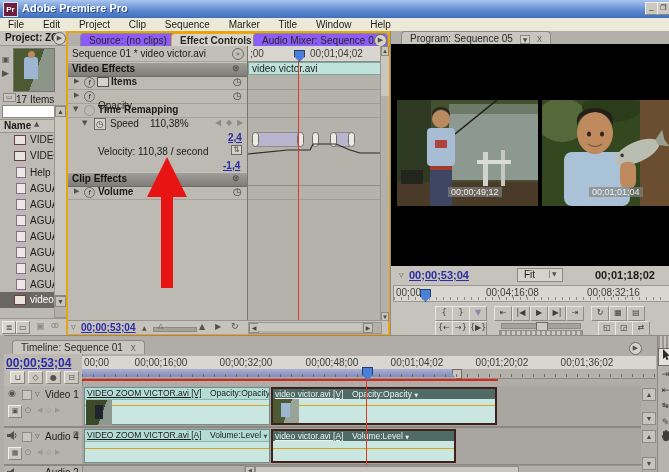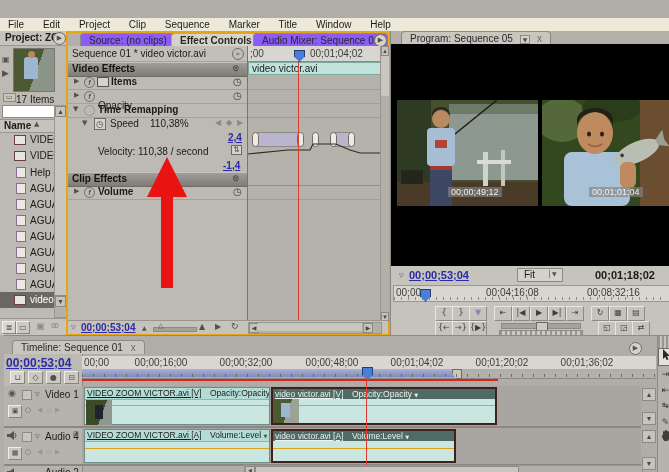--- a/index.html
+++ b/index.html
@@ -27,20 +27,26 @@
   .transport{width:16px;height:13px;text-align:center;line-height:12px;font-size:8px;
              background:#c6c2bc;border:1px solid;border-color:#e9e6e0 #8d8a84 #8d8a84 #e9e6e0;
              font-family:"DejaVu Sans",sans-serif;color:#3f3d39;}
   .ovtc{background:rgba(130,130,130,.65);color:#f0f0ee;padding:0 3px;font-size:9px;}
 </style>
 </head>
 <body>
 
 <div id="app">
 
+  <div class="abs" style="left:0;top:0;width:669px;height:18px;background:linear-gradient(#a9c5ef,#5d88d0 60%,#3f6fbc);">
+    <span class="abs" style="left:3px;top:2px;width:13px;height:13px;background:#6e1f3e;color:#fff;font-size:8px;font-weight:bold;text-align:center;line-height:13px;border:1px solid #dfe8f6;">Pr</span>
+    <span class="abs" style="left:22px;top:2px;color:#fff;font-weight:bold;font-size:11px;text-shadow:1px 1px #2a4a86;">Adobe Premiere Pro</span>
+    <span class="abs btn3d" style="left:645px;top:2px;width:11px;height:11px;text-align:center;line-height:8px;font-size:8px;">_</span>
+    <span class="abs btn3d" style="left:657px;top:2px;width:11px;height:11px;text-align:center;line-height:10px;font-size:7px;">❐</span>
+  </div>
 
   <div class="abs" style="left:0;top:18px;width:669px;height:13px;background:#ece9d8;border-bottom:1px solid #aca89c;padding-top:1px;">
     <span style="padding:0 8px;">File</span>
     <span style="padding:0 8px;">Edit</span>
     <span style="padding:0 8px;">Project</span>
     <span style="padding:0 8px;">Clip</span>
     <span style="padding:0 8px;">Sequence</span>
     <span style="padding:12px 8px;">Marker</span>
     <span style="padding:0 8px;">Title</span>
     <span style="padding:0 8px;">Window</span>

